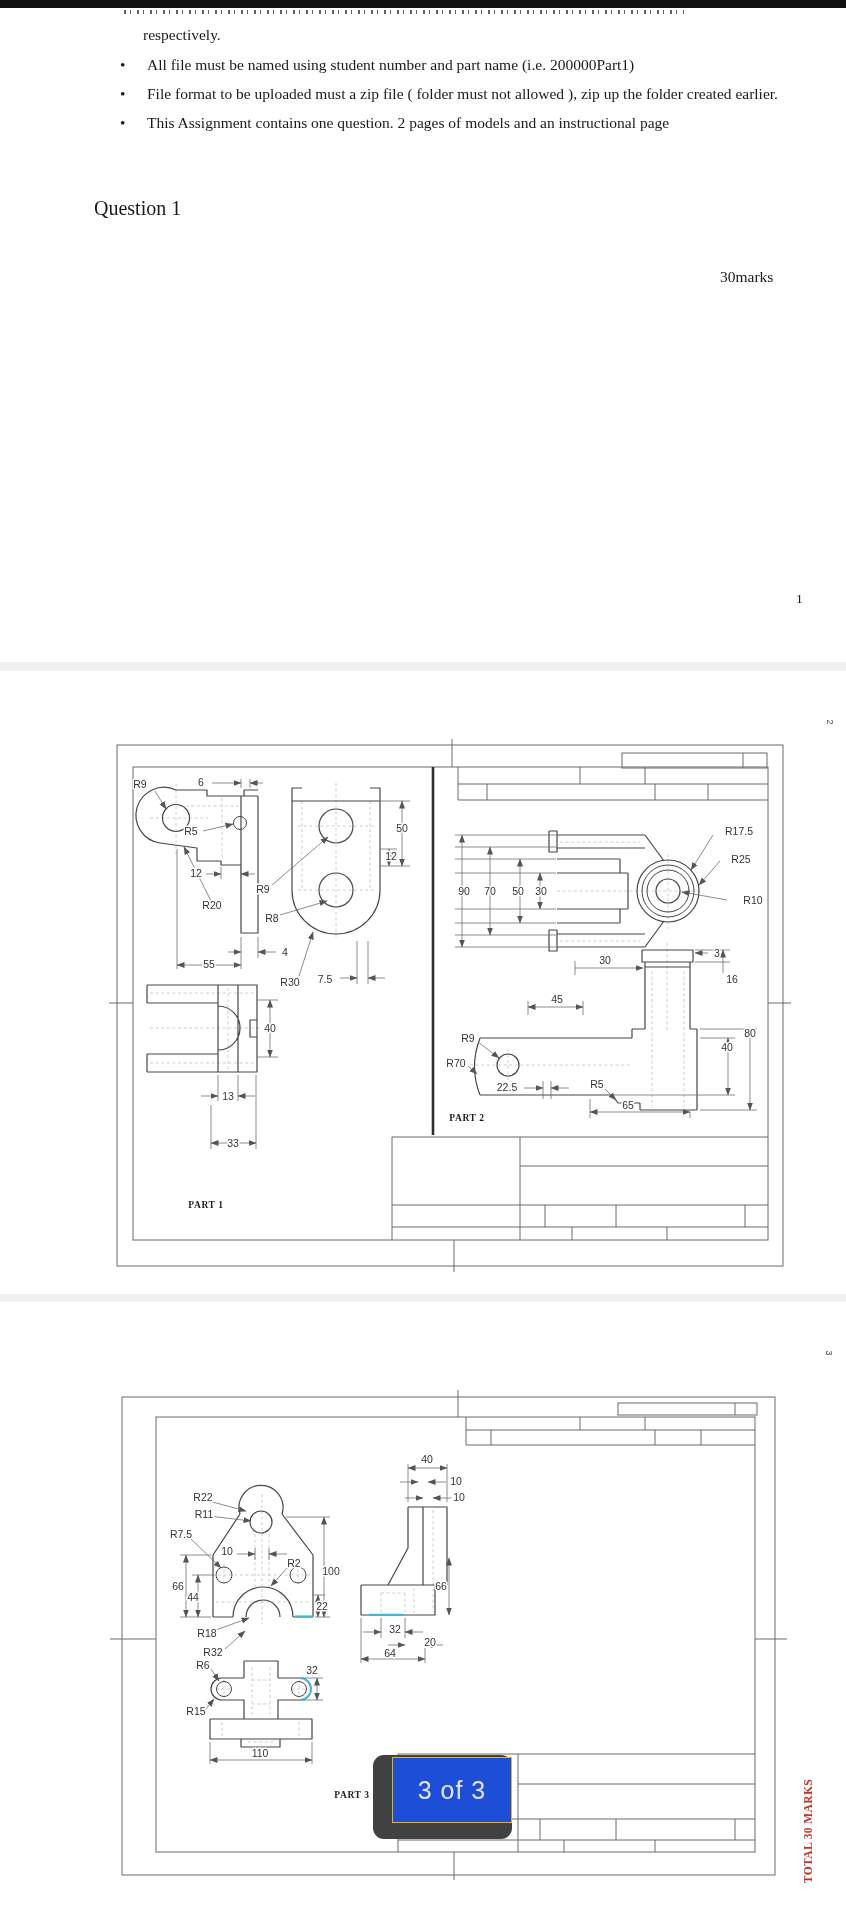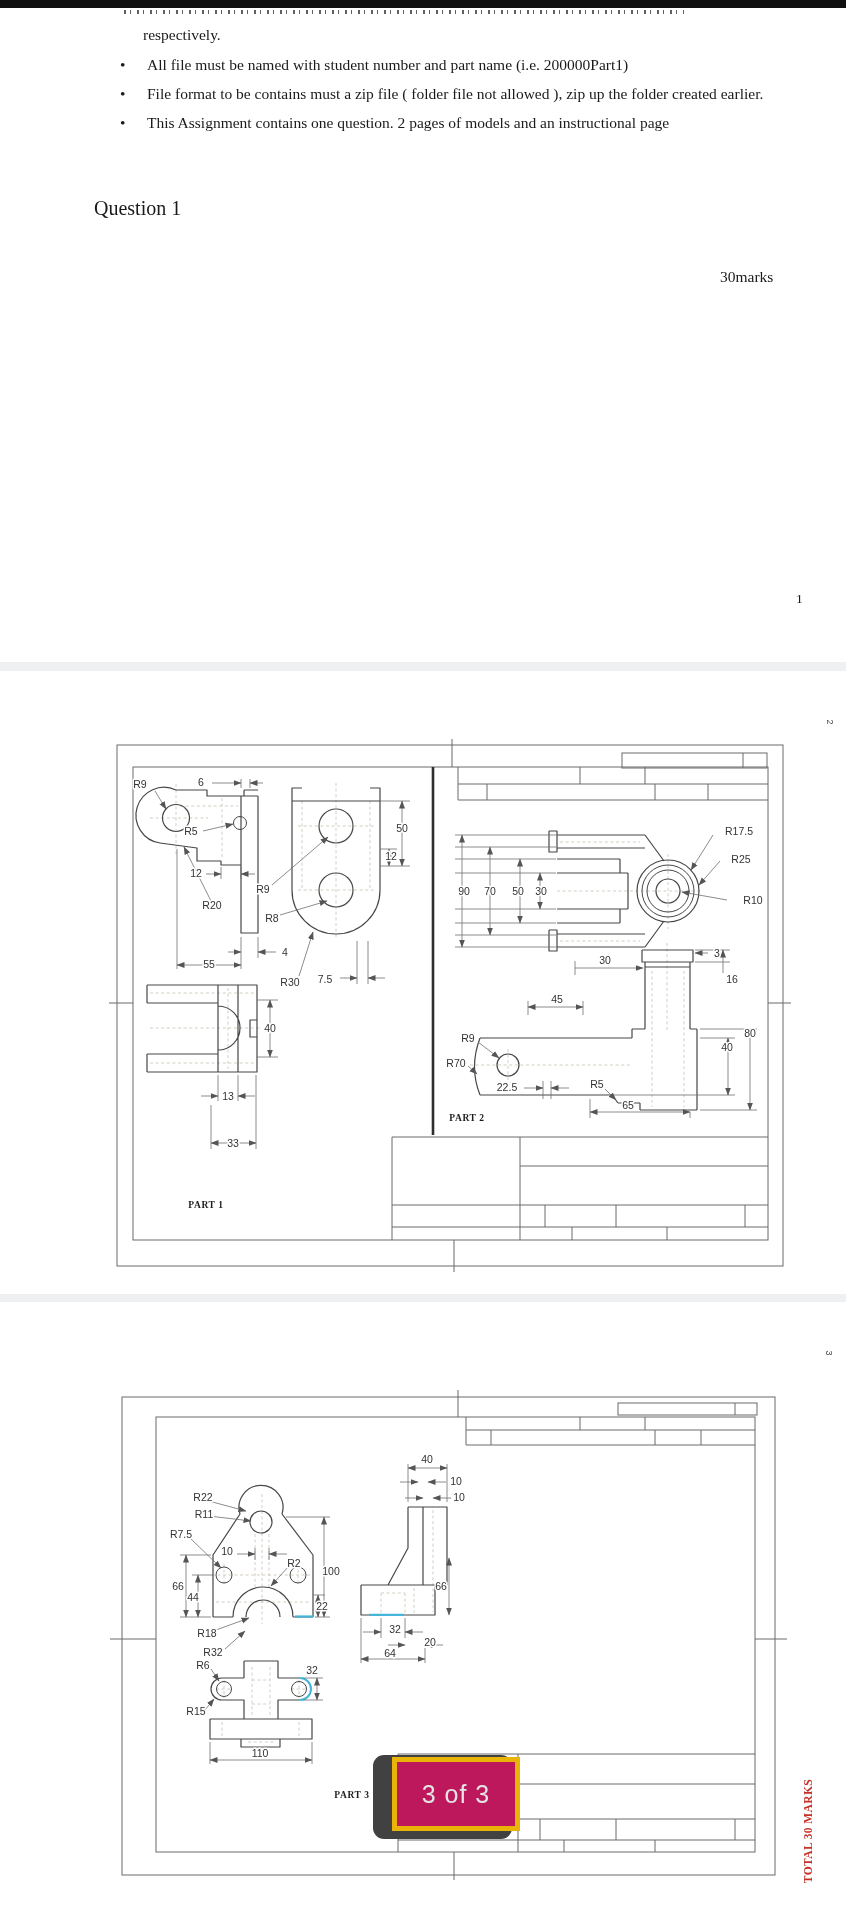--- a/index.html
+++ b/index.html
@@ -37,45 +37,45 @@
            paint-order:stroke;stroke:#fff;stroke-width:3px;stroke-linejoin:round;}
   svg text.pl{font-family:"Liberation Serif",serif;font-weight:bold;font-size:9.5px;fill:#1c1c1c;letter-spacing:.6px;}
   .ol{stroke:#474747;stroke-width:1.2;fill:none;stroke-linejoin:round;}
   .ol2{stroke:#474747;stroke-width:1;fill:none;}
   .fr{stroke:#6a6a6a;stroke-width:1;fill:none;}
   .dv{stroke:#2e2e2e;stroke-width:2.6;fill:none;}
   .dm{stroke:#6e6e6e;stroke-width:.8;fill:none;}
   .da{stroke:#c9c1b4;stroke-width:.8;fill:none;stroke-dasharray:3 2.6;}
   
   #toast{left:373px;top:453px;width:139px;height:84px;background:#414141;border-radius:11px;}
-  #toastin{position:absolute;left:19px;top:2px;width:118px;height:64px;border:5px solid #eab308;
-           background:#be185d;display:flex;align-items:center;justify-content:center;}
+  #toastin{position:absolute;left:19px;top:2px;width:118px;height:64px;border:1px solid #eab308;
+           background:#1d4ed8;display:flex;align-items:center;justify-content:center;}
   #toastin span{font-family:"Liberation Sans",sans-serif;font-size:25px;color:#e4e4e4;letter-spacing:1px;}
   
   #totmarks{left:745px;top:1823px;width:130px;height:16px;transform:rotate(-90deg);
     font-family:"Liberation Serif",serif;font-weight:bold;font-size:11.5px;color:#c63026;
     text-align:center;letter-spacing:.4px;white-space:nowrap;}
 </style>
 </head>
 <body>
 
 <div id="screen">
   <div id="topbar" class="abs"></div>
 
   <div id="page1" class="abs page">
     <div id="clipline" class="abs"></div>
     <div id="respect" class="abs t15">respectively.</div>
     <div id="bullets" class="abs t15">
       <div class="bl">
         <span class="bdot">•</span>
-        <span class="btxt">All file must be named with student number and part name (i.e. 200000Part1)</span>
+        <span class="btxt">All file must be named using student number and part name (i.e. 200000Part1)</span>
       </div>
       <div class="bl">
         <span class="bdot">•</span>
-        <span class="btxt">File format to be contains must a zip file ( folder file not allowed ), zip up the folder created earlier.</span>
+        <span class="btxt">File format to be uploaded must a zip file ( folder must not allowed ), zip up the folder created earlier.</span>
       </div>
       <div class="bl">
         <span class="bdot">•</span>
         <span class="btxt">This Assignment contains one question. 2 pages of models and an instructional page</span>
       </div>
     </div>
     <div id="qtitle" class="abs">Question 1</div>
     <div id="marks" class="abs t15">30marks</div>
     <div id="pnum1" class="abs">1</div>
   </div>

